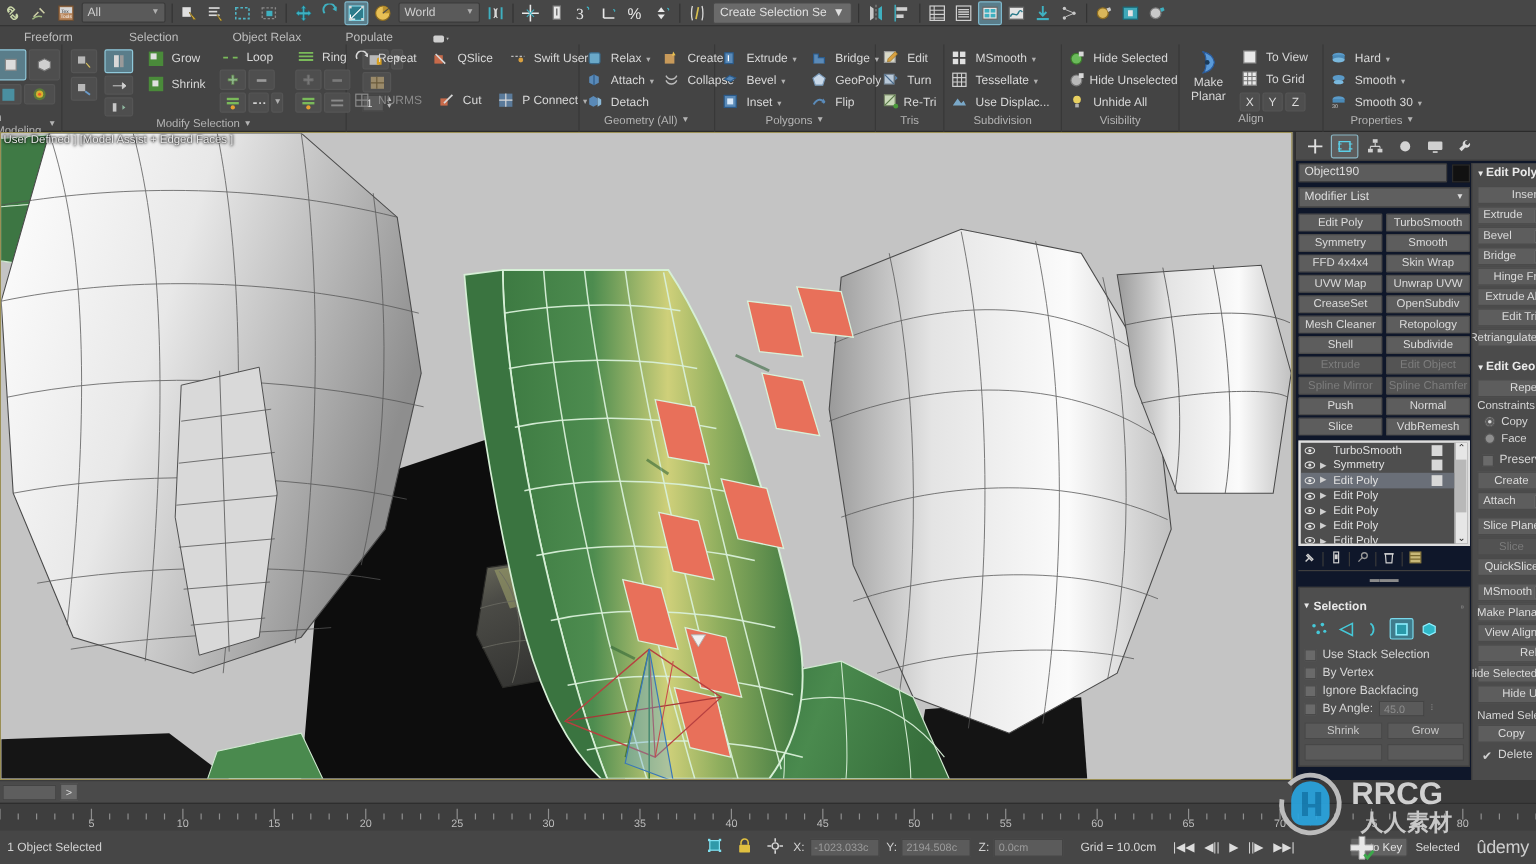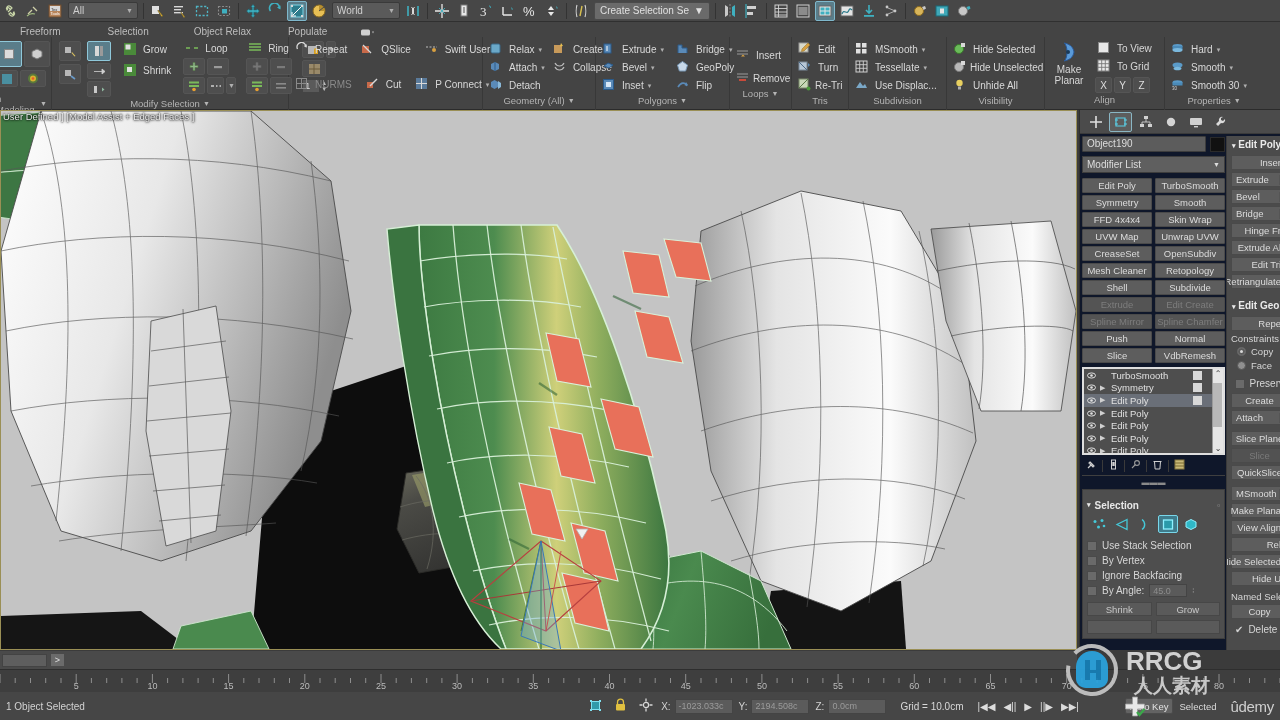--- a/index.html
+++ b/index.html
@@ -930,46 +930,20 @@
               <span>Flip</span>
             </div>
           </div>
         </div>
         <div class="rb-panel-title">
           <span>Polygons</span>
           <span class="caret">▼</span>
         </div>
       </div>
 
-      <div class="rb-panel" style="width:62px">
-        <div class="rb-col" style="padding-top:8px;gap:6px">
-          <div class="rb-item">
-            <span class="ic">
-              <svg width="13" height="13" viewBox="0 0 13 13">
-                  <path d="M1 3h11M1 6h11" stroke="#9a9a9a" stroke-width="1.1"></path>
-                  <path d="M5 8.5l2-2 2 2z" fill="#d8a040"></path>
-                </svg>
-            </span>
-            <span>Insert</span>
-          </div>
-          <div class="rb-item">
-            <span class="ic">
-              <svg width="13" height="13" viewBox="0 0 13 13">
-                  <path d="M1 3h11M1 6h11" stroke="#9a9a9a" stroke-width="1.1"></path>
-                  <rect x="3" y="8" width="7" height="2" fill="#c84a3a"></rect>
-                </svg>
-            </span>
-            <span>Remove</span>
-          </div>
-        </div>
-        <div class="rb-panel-title">
-          <span>Loops</span>
-          <span class="caret">▼</span>
-        </div>
-      </div>
 
       <div class="rb-panel" style="width:57px">
         <div class="rb-col" style="padding-top:2px;gap:1px">
           <div class="rb-item">
             <span class="ic">
               <svg width="13" height="13" viewBox="0 0 13 13">
                   <rect x="1" y="1" width="9" height="9" fill="#d8d8c8" stroke="#999"></rect>
                   <path d="M10 1l2 2-6 6-2.5.5.5-2.5z" fill="#d8a040" stroke="#8a6a20" stroke-width="0.5"></path>
                 </svg>
             </span>
@@ -1437,21 +1411,21 @@
         <div class="mod-btn">Skin Wrap</div>
         <div class="mod-btn">UVW Map</div>
         <div class="mod-btn">Unwrap UVW</div>
         <div class="mod-btn">CreaseSet</div>
         <div class="mod-btn">OpenSubdiv</div>
         <div class="mod-btn">Mesh Cleaner</div>
         <div class="mod-btn">Retopology</div>
         <div class="mod-btn">Shell</div>
         <div class="mod-btn">Subdivide</div>
         <div class="mod-btn dis">Extrude</div>
-        <div class="mod-btn dis">Edit Create</div>
+        <div class="mod-btn dis">Edit Object</div>
         <div class="mod-btn dis">Spline Mirror</div>
         <div class="mod-btn dis">Spline Chamfer</div>
         <div class="mod-btn">Push</div>
         <div class="mod-btn">Normal</div>
         <div class="mod-btn">Slice</div>
         <div class="mod-btn">VdbRemesh</div>
       </div>
 
       <div class="stack">
         <div class="stack-list">

